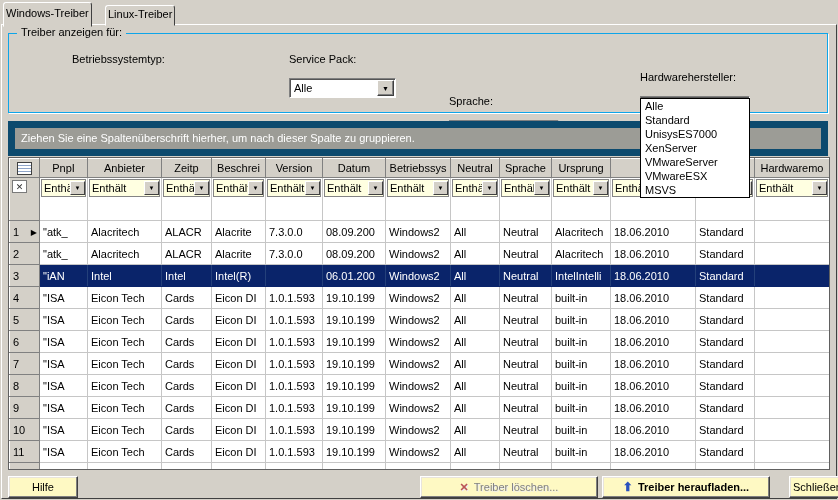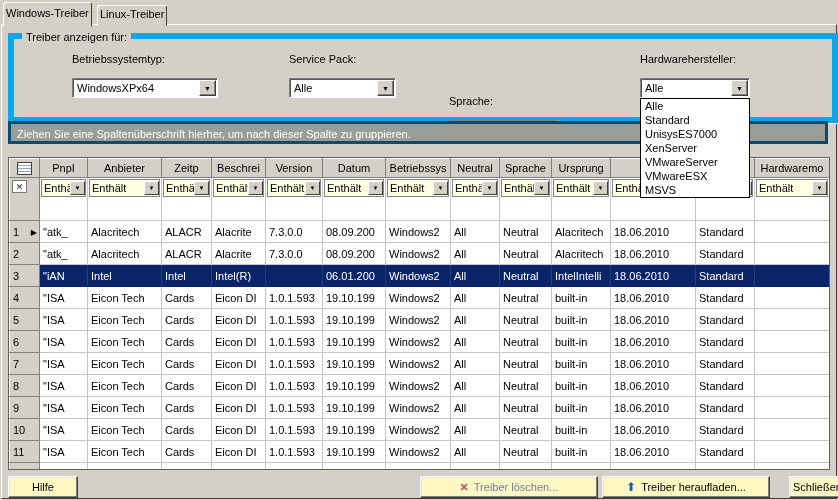--- a/index.html
+++ b/index.html
@@ -6,47 +6,47 @@
   .win{position:relative;width:838px;height:500px;background:#d4d0c8;
        font:11px "Liberation Sans",sans-serif;color:#000;overflow:hidden;}
 
   
   .tabpage{position:absolute;left:1px;top:24px;width:834px;height:473px;
            background:#d4d0c8;border:1px solid;border-color:#fff #404040 #404040 #fff;}
   .tab{position:absolute;background:#d4d0c8;border:1px solid;
        border-color:#fff #404040 transparent #fff;border-radius:3px 3px 0 0;
        padding:0 2px;white-space:nowrap;}
   .tab.active{left:3px;top:2px;height:23px;line-height:21px;z-index:2;}
-  .tab.inactive{left:97px;top:5px;height:19px;line-height:17px;z-index:0;}
+  .tab.inactive{left:105px;top:5px;height:19px;line-height:17px;z-index:0;}
 
   
   .groupbox{position:absolute;left:8px;top:33px;width:818px;height:78px;
-            border:6px solid #0ea5e9;box-shadow:1px 1px 0 #fff;}
+            border:1px solid #0ea5e9;box-shadow:1px 1px 0 #fff;}
   .gbtitle{position:absolute;left:8px;top:-8px;background:#d4d0c8;padding:0 4px;}
 
   .field{position:absolute;top:53px;}
   .f1{left:72px;width:146px;} .f2{left:289px;width:107px;}
-  .f3{left:449px;width:110px;margin-top:42px;} .f4{left:640px;width:110px;}
+  .f3{left:449px;width:110px;margin-top:42px;} .f4{left:640px;width:110px;margin-top:18px;}
   .flabel{height:13px;margin-bottom:12px;white-space:nowrap;}
   .combo{height:20px;background:#fff;border:1px solid;border-color:#808080 #fff #fff #808080;
          box-shadow:inset 1px 1px 0 #555;display:flex;align-items:center;box-sizing:border-box;}
   .cval{flex:1;padding-left:4px;overflow:hidden;white-space:nowrap;}
   .cbarr{flex:0 0 17px;height:16px;margin-right:1px;background:#d4d0c8;border:1px solid;
          border-color:#fff #404040 #404040 #fff;box-shadow:inset -1px -1px 0 #808080;
          display:flex;align-items:center;justify-content:center;font-size:7px;box-sizing:border-box;}
   .cbarr::before{content:"▼";}
 
   
   .droplist{position:absolute;left:640px;top:98px;width:110px;background:#fff;
             border:1px solid #000;z-index:30;box-sizing:border-box;}
   .dli{height:14px;line-height:14px;padding:0 4px;white-space:nowrap;overflow:hidden;}
 
   
-  .grouppanel{position:absolute;left:8px;top:121px;width:820px;height:23px;
-              background:#9c9c96;border:3px solid #0c4a6e;box-sizing:border-box;
+  .grouppanel{position:absolute;left:8px;top:121px;width:820px;height:35px;
+              background:#9c9c96;border:7px solid #0c4a6e;box-sizing:border-box;
               color:#fff;line-height:21px;padding-left:6px;overflow:hidden;white-space:nowrap;}
 
   
   .gridwrap{position:absolute;left:8px;top:157px;width:822px;height:313px;
             border:1px solid #606060;background:#fff;overflow:hidden;box-sizing:border-box;}
   table.grid{border-collapse:collapse;table-layout:fixed;width:820px;}
   .gh{background:#d4d0c8;border:1px solid;border-color:#fff #808080 #808080 #fff;
       height:18px;font-weight:normal;overflow:hidden;white-space:nowrap;padding:0 1px;}
   .cicon{display:inline-block;width:13px;height:11px;border:1px solid #404040;
          background:repeating-linear-gradient(180deg,#fff 0 2px,#8fa4c8 2px 3px);vertical-align:middle;}
@@ -72,21 +72,21 @@
       padding:0 3px;white-space:nowrap;overflow:hidden;}
   tr.sel .dc{background:#0a246a;color:#fff;border-right-color:#24407a;border-bottom-color:#0a246a;}
 
   
   .btn{position:absolute;top:476px;height:22px;background:#fef9c3;border:1px solid;
        border-color:#fff #404040 #404040 #fff;box-shadow:inset -1px -1px 0 #808080,inset 1px 1px 0 #e8e4dc;
        display:flex;align-items:center;justify-content:center;gap:5px;box-sizing:border-box;
        font:11px "Liberation Sans",sans-serif;white-space:nowrap;}
   .btn-help{left:8px;width:70px;}
   .btn-del{left:420px;width:178px;color:#808080;text-shadow:1px 1px 0 #eee;}
-  .btn-up{left:602px;width:168px;}
+  .btn-up{left:602px;width:168px;font-weight:bold;}
   .btn-close{left:774px;width:57px;margin-left:15px;}
   .ico-del{color:#bb5555;font-weight:bold;font-size:11px;}
   .ico-del::before{content:"✕";}
   .ico-up{color:#2a52be;font-size:12px;line-height:12px;}
   .ico-up::before{content:"⬆";}
 </style>
 </head>
 <body>
 
 <div class="win">
@@ -99,24 +99,20 @@
   <div class="tab inactive">
     <span>Linux-Treiber</span>
   </div>
 
   <div class="groupbox">
     <span class="gbtitle">Treiber anzeigen für:</span>
   </div>
 
   <div class="field f1">
     <div class="flabel">Betriebssystemtyp:</div>
-    <div class="combo">
-      <span class="cval">WindowsXPx64</span>
-      <span class="cbarr"></span>
-    </div>
   </div>
   <div class="field f2">
     <div class="flabel">Service Pack:</div>
     <div class="combo">
       <span class="cval">Alle</span>
       <span class="cbarr"></span>
     </div>
   </div>
   <div class="field f3">
     <div class="flabel">Sprache:</div>

